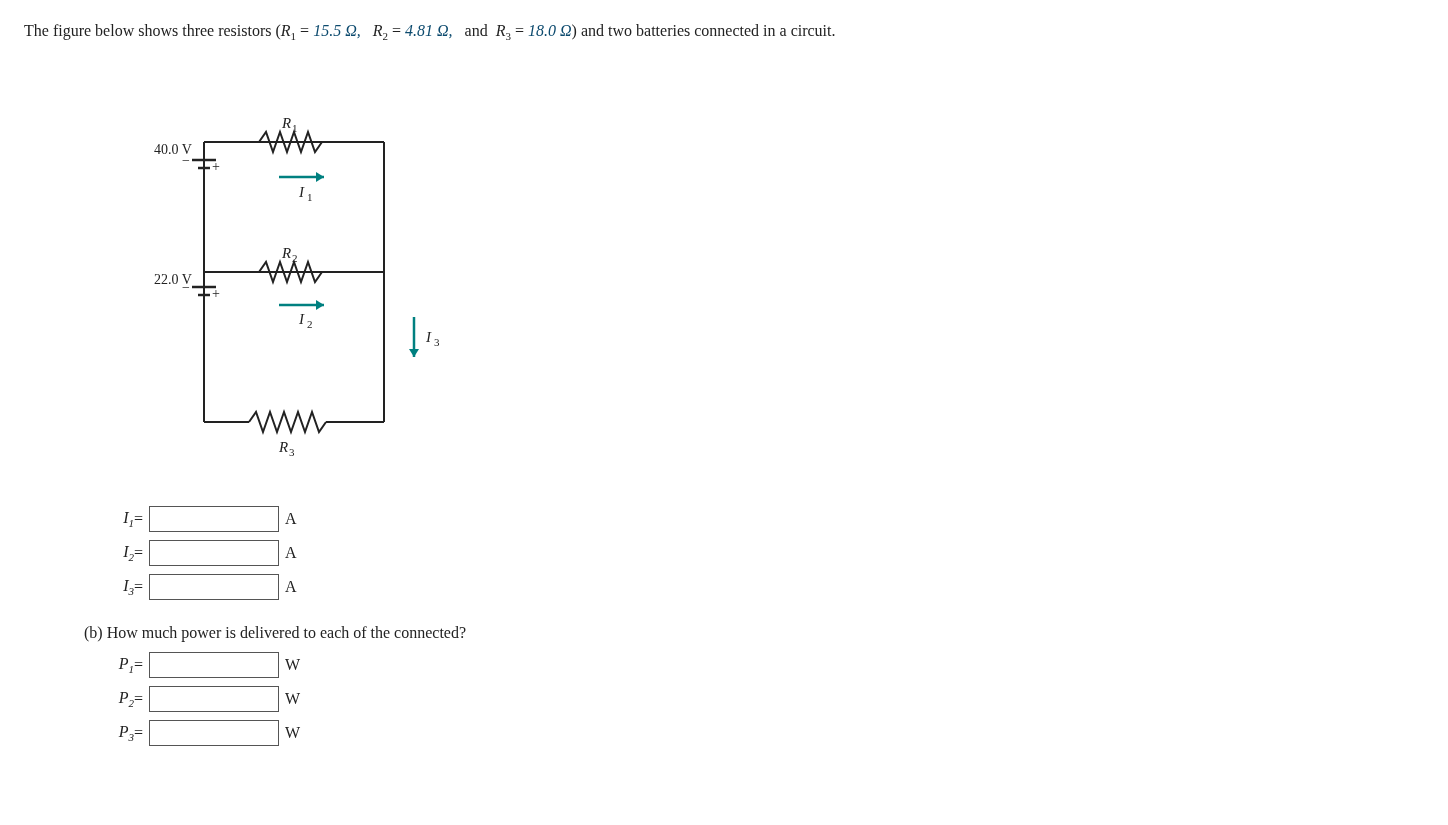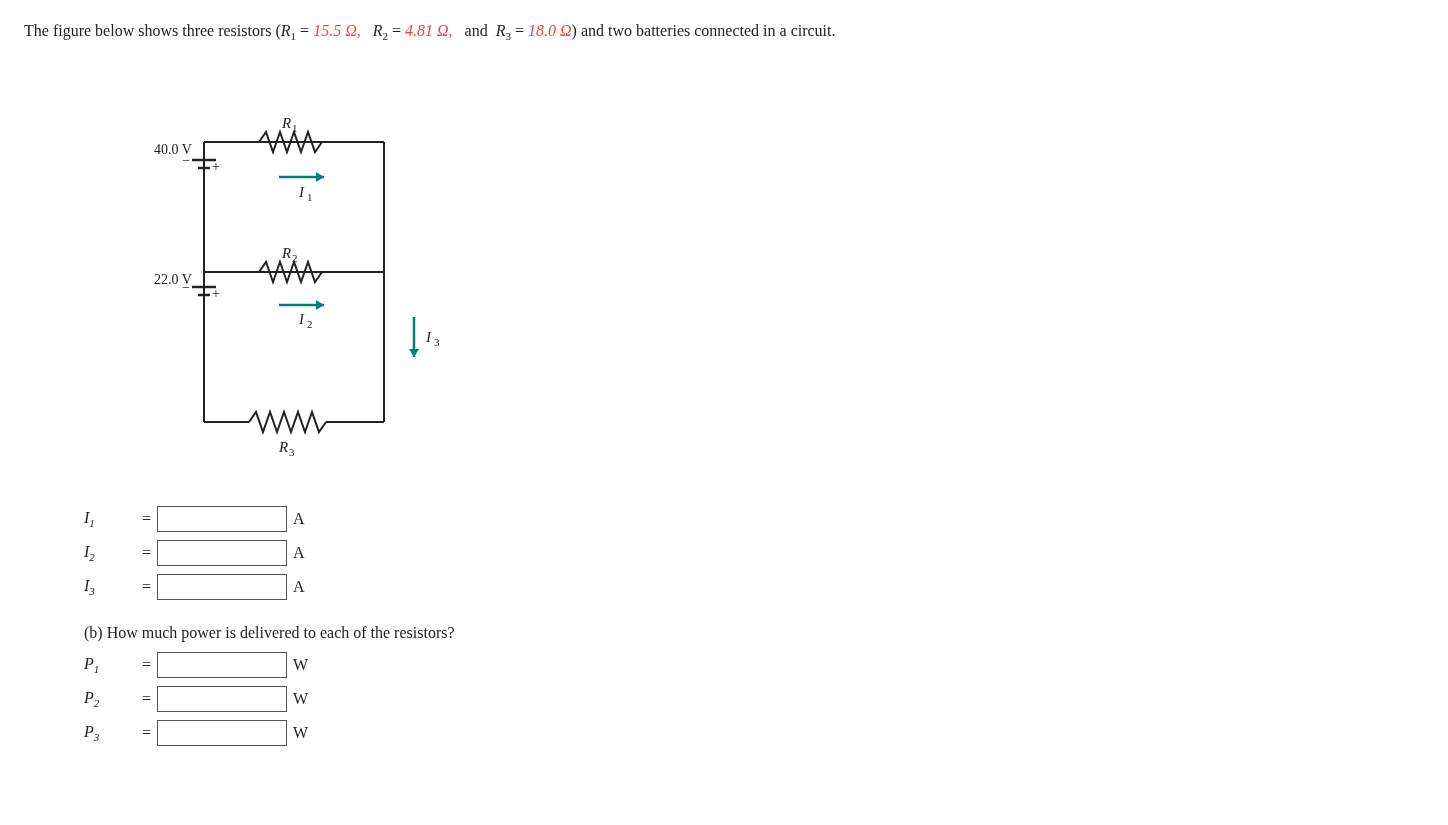--- a/index.html
+++ b/index.html
@@ -10,21 +10,21 @@
       color: #222;
       padding: 18px 24px;
       width: 1448px;
       min-height: 825px;
     }
     .header-text {
       font-size: 16px;
       line-height: 1.6;
       margin-bottom: 16px;
     }
-    .red { color: #ef4444; font-style: italic; }
+    .red { color: #0c4a6e; font-style: italic; }
     .math-italic { font-style: italic; }
     .circuit-container {
       margin-left: 80px;
       margin-bottom: 24px;
       position: relative;
       width: 400px;
       height: 420px;
     }
     svg text {
       font-family: 'Times New Roman', Times, serif;
@@ -41,21 +41,22 @@
     }
     .input-row {
       display: flex;
       align-items: center;
       margin-bottom: 8px;
       font-size: 16px;
     }
     .input-row .var-label {
       width: 50px;
       font-style: italic;
-      margin-right: 8px;
+      text-align: right;
+      margin-right: 0;
     }
     .input-row .eq {
       margin-right: 6px;
     }
     .input-row input {
       width: 130px;
       height: 26px;
       border: 1px solid #555;
       padding: 2px 4px;
       font-size: 15px;
@@ -170,21 +171,21 @@
 
     <div class="input-row">
       <span class="var-label"><span style="font-style:italic;">I</span><sub>3</sub></span>
       <span class="eq">=</span>
       <input type="text" value="" style="">
       <span class="unit">A</span>
     </div>
   </div>
 
   <div class="question-block">
-    <div class="question-label">(b) How much power is delivered to each of the resistors?</div>
+    <div class="question-label">(b) How much power is delivered to each of the connected?</div>
 
     <div class="input-row">
       <span class="var-label"><span style="font-style:italic;">P</span><sub>1</sub></span>
       <span class="eq">=</span>
       <input type="text" value="" style="">
       <span class="unit">W</span>
     </div>
 
     <div class="input-row">
       <span class="var-label"><span style="font-style:italic;">P</span><sub>2</sub></span>

